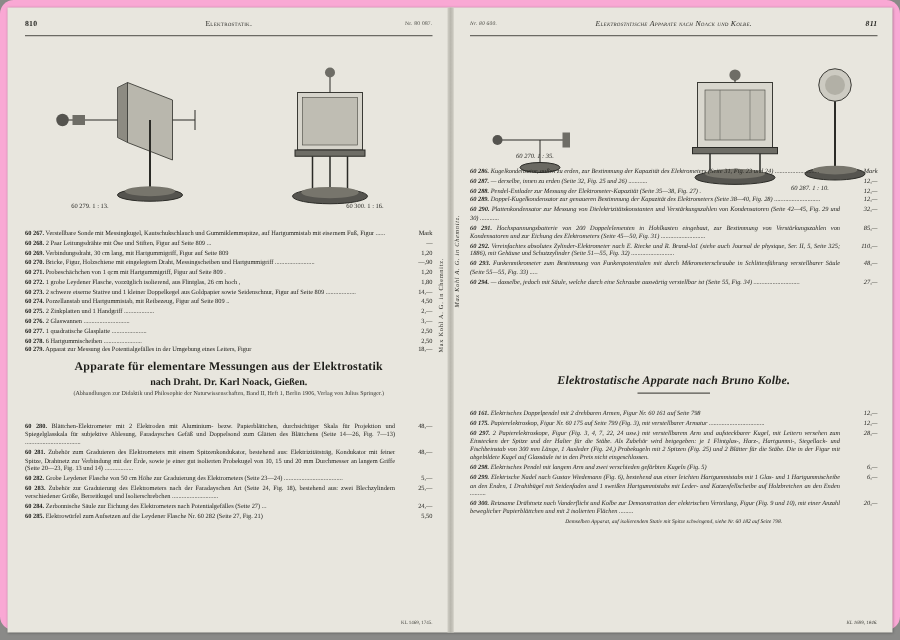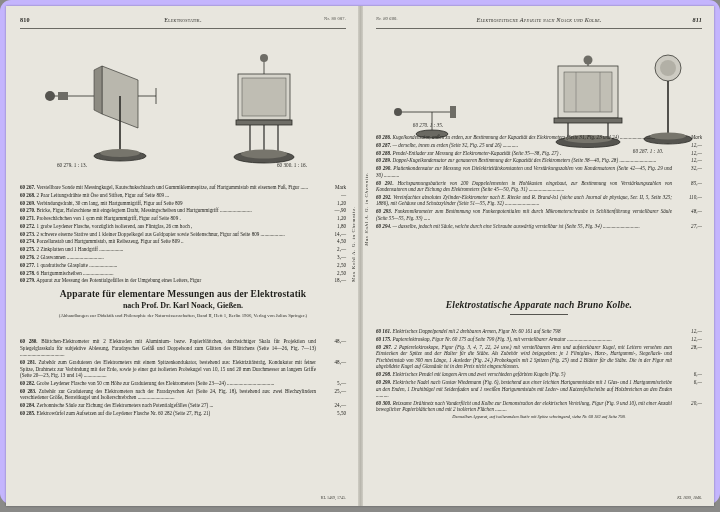--- a/index.html
+++ b/index.html
@@ -1,17 +1,17 @@
 <!DOCTYPE html>
 <html><head>
 <meta charset="utf-8">
 <style>
   html,body{margin:0;padding:0;background:#8a8a88;}
   body{width:720px;height:512px;overflow:hidden;font-family:"Liberation Serif",serif;}
-  .page{position:relative;width:720px;height:504px;background:#c4b5fd;border-radius:11px;}
+  .page{position:relative;width:720px;height:504px;background:#f9a8d4;border-radius:11px;}
   .sheet{position:absolute;top:6px;left:6px;width:708px;height:500px;background:#e8e6de;
          box-shadow:0 0 2px rgba(0,0,0,.35);}
   .gutter{position:absolute;top:0;left:352px;width:5px;height:500px;
           background:linear-gradient(90deg,#cfcdc4,#b9b7ae,#cfcdc4);}
   .col{position:absolute;top:0;width:352px;height:500px;}
   .colL{left:0;}
   .colR{left:356px;font-style:italic;}
   .pad{position:absolute;left:14px;right:12px;}
 
   
@@ -107,21 +107,21 @@
       <div class="ent"><span class="num">60 274.</span> <span>Porzellanstab und Hartgummistab, mit Reibezeug, Figur auf Seite 809 ..</span><span class="price">4,50</span></div>
       <div class="ent"><span class="num">60 275.</span> <span>2 Zinkplatten und 1 Handgriff ...................</span><span class="price">2,—</span></div>
       <div class="ent"><span class="num">60 276.</span> <span>2 Glaswannen .............................</span><span class="price">3,—</span></div>
       <div class="ent"><span class="num">60 277.</span> <span>1 quadratische Glasplatte ......................</span><span class="price">2,50</span></div>
       <div class="ent"><span class="num">60 278.</span> <span>6 Hartgummischeiben ........................</span><span class="price">2,50</span></div>
       <div class="ent"><span class="num">60 279.</span> <span>Apparat zur Messung des Potentialgefälles in der Umgebung eines Leiters, Figur</span><span class="price">18,—</span></div>
     </div>
 
     <div class="pad" style="top:283px;">
       <h2 class="sec">Apparate für elementare Messungen aus der Elektrostatik</h2>
-      <h3 class="sec2">nach Prof. Dr. Karl Noack, Gießen.</h3>
+      <h3 class="sec2">nach Draht. Dr. Karl Noack, Gießen.</h3>
       <div class="subnote">(Abhandlungen zur Didaktik und Philosophie der Naturwissenschaften, Band II, Heft 1, Berlin 1906, Verlag von Julius Springer.)</div>
     </div>
 
     <div class="entries" style="top:332px;">
       <div class="ent"><span class="num">60 280.</span> <span>Blättchen-Elektrometer mit 2 Elektroden mit Aluminium- bezw. Papierblättchen, durchsichtiger Skala für Projektion und Spiegelglasskala für subjektive Ablesung, Faradaysches Gefäß und Doppelsond zum Glätten des Blättchens (Seite 14—26, Fig. 7—13) ...................................</span><span class="price">48,—</span></div>
       <div class="ent"><span class="num">60 281.</span> <span>Zubehör zum Graduieren des Elektrometers mit einem Spitzenkondukator, bestehend aus: Elektrizitätsträg, Kondukator mit feiner Spitze, Drahtnetz zur Verbindung mit der Erde, sowie je einer gut isolierten Probekugel von 10, 15 und 20 mm Durchmesser an langem Griffe (Seite 20—23, Fig. 13 und 14) ..................</span><span class="price">48,—</span></div>
       <div class="ent"><span class="num">60 282.</span> <span>Grobe Leydener Flasche von 50 cm Höhe zur Graduierung des Elektrometers (Seite 23—24) .....................................</span><span class="price">5,—</span></div>
       <div class="ent"><span class="num">60 283.</span> <span>Zubehör zur Graduierung des Elektrometers nach der Faradayschen Art (Seite 24, Fig. 18), bestehend aus: zwei Blechzylindern verschiedener Größe, Berreitkugel und Isolierschrebchen .............................</span><span class="price">25,—</span></div>
       <div class="ent"><span class="num">60 284.</span> <span>Zerbonnische Säule zur Eichung des Elektrometers nach Potentialgefälles (Seite 27) ...</span><span class="price">24,—</span></div>
       <div class="ent"><span class="num">60 285.</span> <span>Elektrowürfel zum Aufsetzen auf die Leydener Flasche Nr. 60 282 (Seite 27, Fig. 21)</span><span class="price">5,50</span></div>

